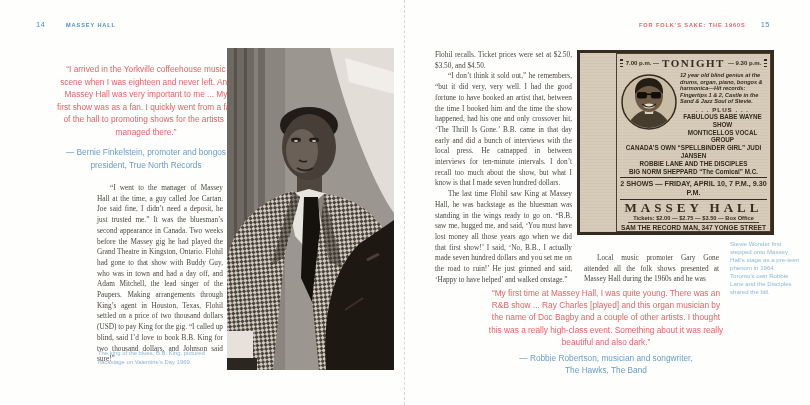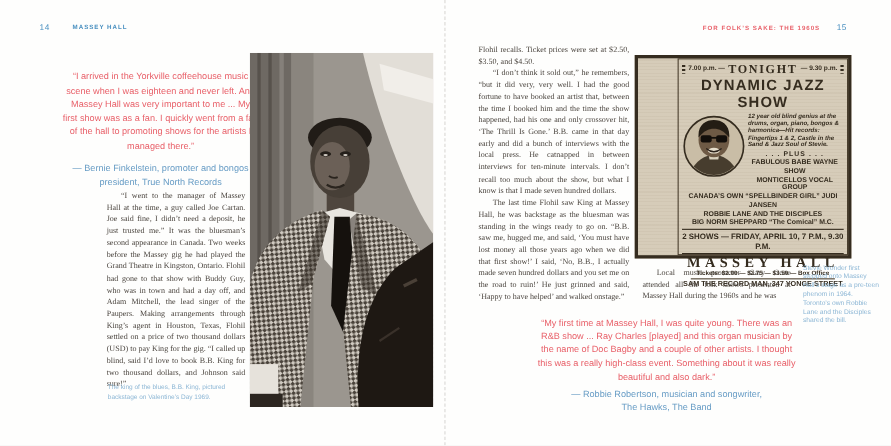--- a/index.html
+++ b/index.html
@@ -15,21 +15,21 @@
   .runhead.blue{color:#4a90c0;} .runhead.pink{color:#e85f68;}
   .rp-header{position:absolute;top:20px;right:40px;display:flex;gap:15px;align-items:baseline;}
   .rp-header .runhead,.rp-header .pagenum{position:static;}
 
   
   .lp-quote{position:absolute;left:57px;top:63px;width:178px;text-align:center;
             color:#e85f68;font-size:8.3px;line-height:12.5px;}
   .lp-attr{position:absolute;left:57px;top:146px;width:178px;text-align:center;
            color:#679cc5;font-size:8.3px;line-height:12.5px;}
   .serifbody{font-family:"Liberation Serif",serif;font-size:7.3px;line-height:10.7px;
-             text-align:justify;color:#4b453f;}
+             text-align:justify;color:#4b453f;margin-top:10px;}
   .lp-body{position:absolute;left:97px;top:173px;width:126px;text-indent:13px;}
   .caption{color:#8cb6d5;font-size:5.9px;line-height:8.6px;}
   .lp-caption{position:absolute;left:98px;top:349px;width:130px;}
   .lp-photo{position:absolute;left:227px;top:48px;width:167px;height:322px;overflow:hidden;}
 
   
   .rp-col1{position:absolute;left:30px;top:40px;width:137px;}
   .rp-col1 p{margin:0;}
   .rp-col1 p.ind{text-indent:13px;}
   .rp-cont{position:absolute;left:179px;top:243px;width:135px;text-indent:13px;}
@@ -144,21 +144,20 @@
 
     <div class="ad">
       <div class="ad-inner">
         <div class="ad-top">
           <span class="ad-bars"></span>
           <span class="ad-time">7.00 p.m. —</span>
           <span class="ad-tonight">TONIGHT</span>
           <span class="ad-time">— 9.30 p.m.</span>
           <span class="ad-bars"></span>
         </div>
-        <div class="ad-title">DYNAMIC JAZZ SHOW</div>
         <div class="ad-row">
           <div class="ad-photo">
             <svg width="58" height="72" viewBox="0 0 58 72" xmlns="http://www.w3.org/2000/svg">
               <circle cx="29" cy="32" r="27" fill="#c9bda6" stroke="#352c1f" stroke-width="1.5"></circle>
               <clipPath id="pc">
                   <circle cx="29" cy="32" r="26"></circle>
                 </clipPath>
               <g clip-path="url(#pc)">
                 <path d="M6,58 C13,44 21,40 29,40 C37,40 45,44 52,58 L52,60 L6,60 Z" fill="#473d2e"></path>
                 <path d="M24,38 L34,38 L33,44 L25,44 Z" fill="#d8d0bc"></path>

